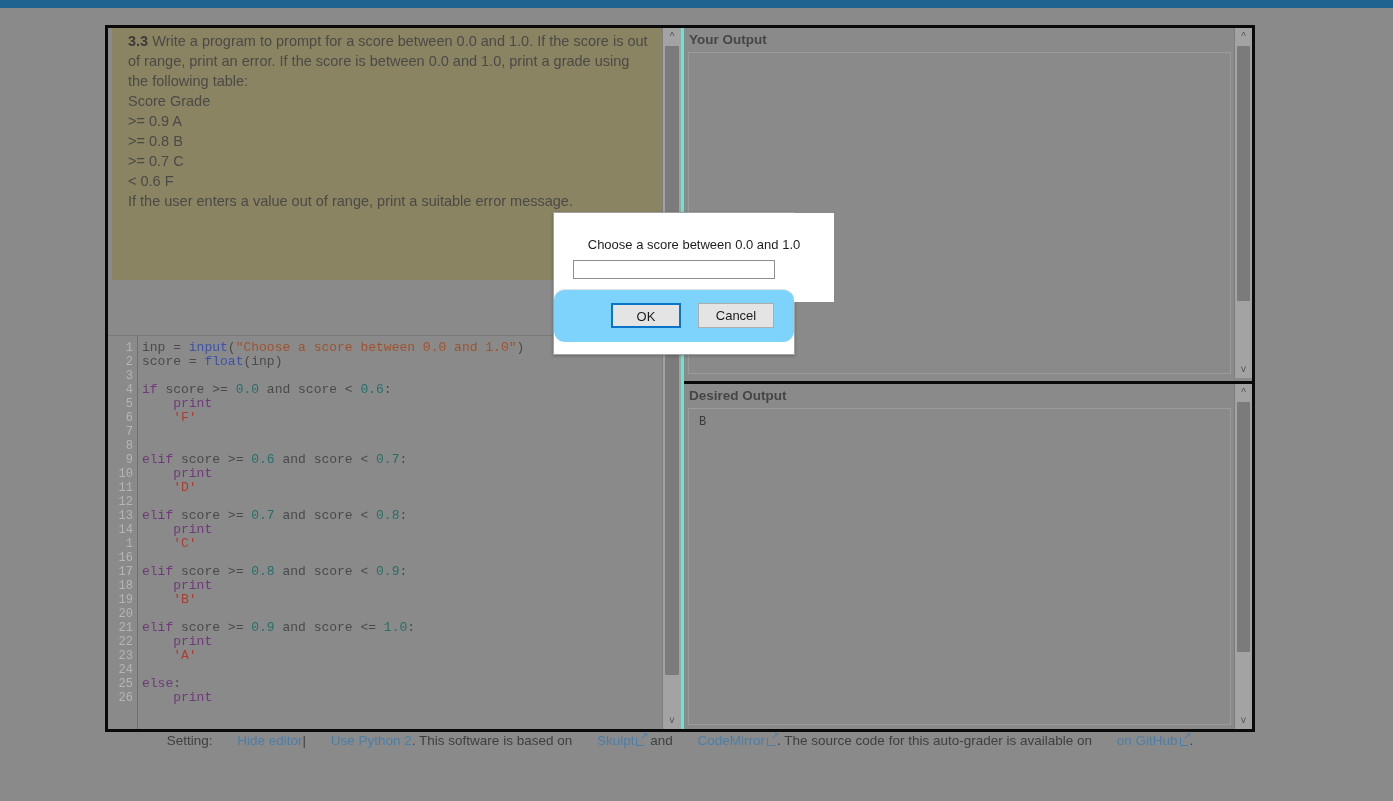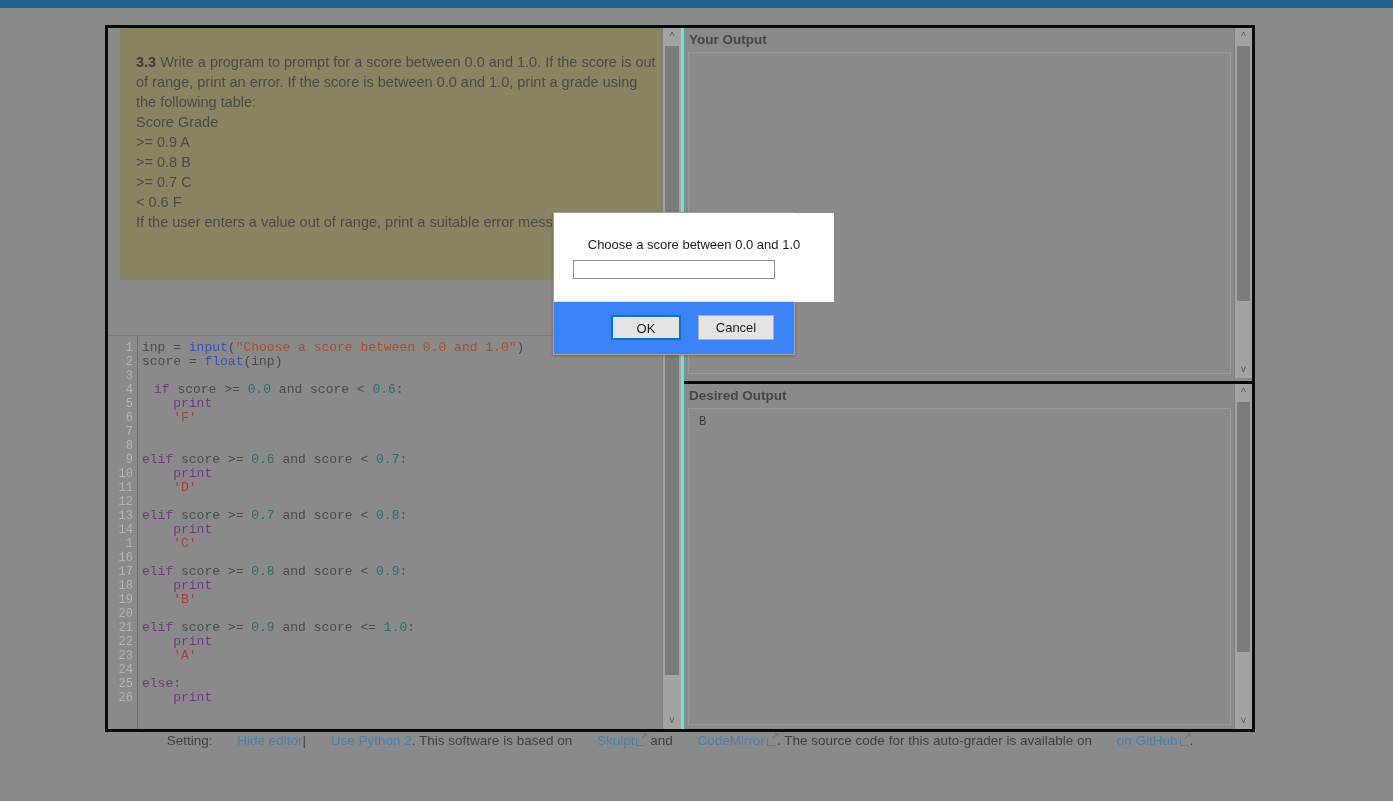--- a/index.html
+++ b/index.html
@@ -42,25 +42,25 @@
   #left-col {
     position: absolute;
     left: 0; top: 0;
     width: 573px; height: 701px;
     box-sizing: border-box;
   }
 
   
   #assignment {
     position: absolute;
-    left: 12px; top: 0;
+    left: 4px; top: 0;
     width: 554px; height: 252px;
     background: #8a8463;
     box-sizing: border-box;
-    padding: 24px 14px 6px 16px;
+    padding: 3px 14px 6px 16px;
     overflow: hidden;
   }
   #assignment .ptext {
     color: #4a4a46;
     font-size: 14.5px;
     line-height: 20px;
   }
   #assignment .ptext b { color: #3c3c38; }
   #assignment .line { white-space: nowrap; }
 
@@ -332,24 +332,25 @@
     border: 1px solid #8d8d8d;
     background: #ffffff;
     box-sizing: border-box;
     font-size: 12px;
     padding: 0 3px;
     font-family: "Liberation Sans", sans-serif;
     outline: none;
   }
   #dialog-footer {
     position: absolute;
-    left: 0; bottom: 0;
+    left: 0; bottom: 12px;
     width: 100%; height: 52px;
-    background: #3b82f6;
+    background: #7dd3fc;
     border-top: 1px solid #e2e2e2;
+    border-radius: 11px;
   }
   .dlg-btn {
     position: absolute;
     top: 13px;
     height: 25px;
     box-sizing: border-box;
     background: #e4e4e4;
     font-size: 13px;
     color: #1b1b1b;
     text-align: center;
@@ -446,21 +447,21 @@
           <div class="lnum" style="top: 299px;">22</div>
           <div class="lnum" style="top: 313px;">23</div>
           <div class="lnum" style="top: 327px;">24</div>
           <div class="lnum" style="top: 341px;">25</div>
           <div class="lnum" style="top: 355px;">26</div>
         </div>
       <div id="code">
           <div class="cline" style="position: absolute; top: 5px; left: 0px;"><span class="tok-op">inp = </span><span class="tok-bi">input</span><span class="tok-op">(</span><span class="tok-str">"Choose a score between 0.0 and 1.0"</span><span class="tok-op">)</span></div>
           <div class="cline" style="position: absolute; top: 19px; left: 0px;"><span class="tok-op">score = </span><span class="tok-bi">float</span><span class="tok-op">(inp)</span></div>
           <div class="cline" style="position: absolute; top: 33px; left: 0px;"></div>
-          <div class="cline" style="position: absolute; top: 47px; left: 12px;"><span class="tok-kw">if</span><span class="tok-op"> score &gt;= </span><span class="tok-num">0.0</span><span class="tok-op"> and score &lt; </span><span class="tok-num">0.6</span><span class="tok-op">:</span></div>
+          <div class="cline" style="position: absolute; top: 47px; left: 0px;"><span class="tok-kw">if</span><span class="tok-op"> score &gt;= </span><span class="tok-num">0.0</span><span class="tok-op"> and score &lt; </span><span class="tok-num">0.6</span><span class="tok-op">:</span></div>
           <div class="cline" style="position: absolute; top: 61px; left: 0px;"><span class="tok-op">    </span><span class="tok-kw">print</span></div>
           <div class="cline" style="position: absolute; top: 75px; left: 0px;"><span class="tok-op">    </span><span class="tok-str2">'F'</span></div>
           <div class="cline" style="position: absolute; top: 89px; left: 0px;"></div>
           <div class="cline" style="position: absolute; top: 103px; left: 0px;"></div>
           <div class="cline" style="position: absolute; top: 117px; left: 0px;"><span class="tok-kw">elif</span><span class="tok-op"> score &gt;= </span><span class="tok-num">0.6</span><span class="tok-op"> and score &lt; </span><span class="tok-num">0.7</span><span class="tok-op">:</span></div>
           <div class="cline" style="position: absolute; top: 131px; left: 0px;"><span class="tok-op">    </span><span class="tok-kw">print</span></div>
           <div class="cline" style="position: absolute; top: 145px; left: 0px;"><span class="tok-op">    </span><span class="tok-str2">'D'</span></div>
           <div class="cline" style="position: absolute; top: 159px; left: 0px;"></div>
           <div class="cline" style="position: absolute; top: 173px; left: 0px;"><span class="tok-kw">elif</span><span class="tok-op"> score &gt;= </span><span class="tok-num">0.7</span><span class="tok-op"> and score &lt; </span><span class="tok-num">0.8</span><span class="tok-op">:</span></div>
           <div class="cline" style="position: absolute; top: 187px; left: 0px;"><span class="tok-op">    </span><span class="tok-kw">print</span></div>

